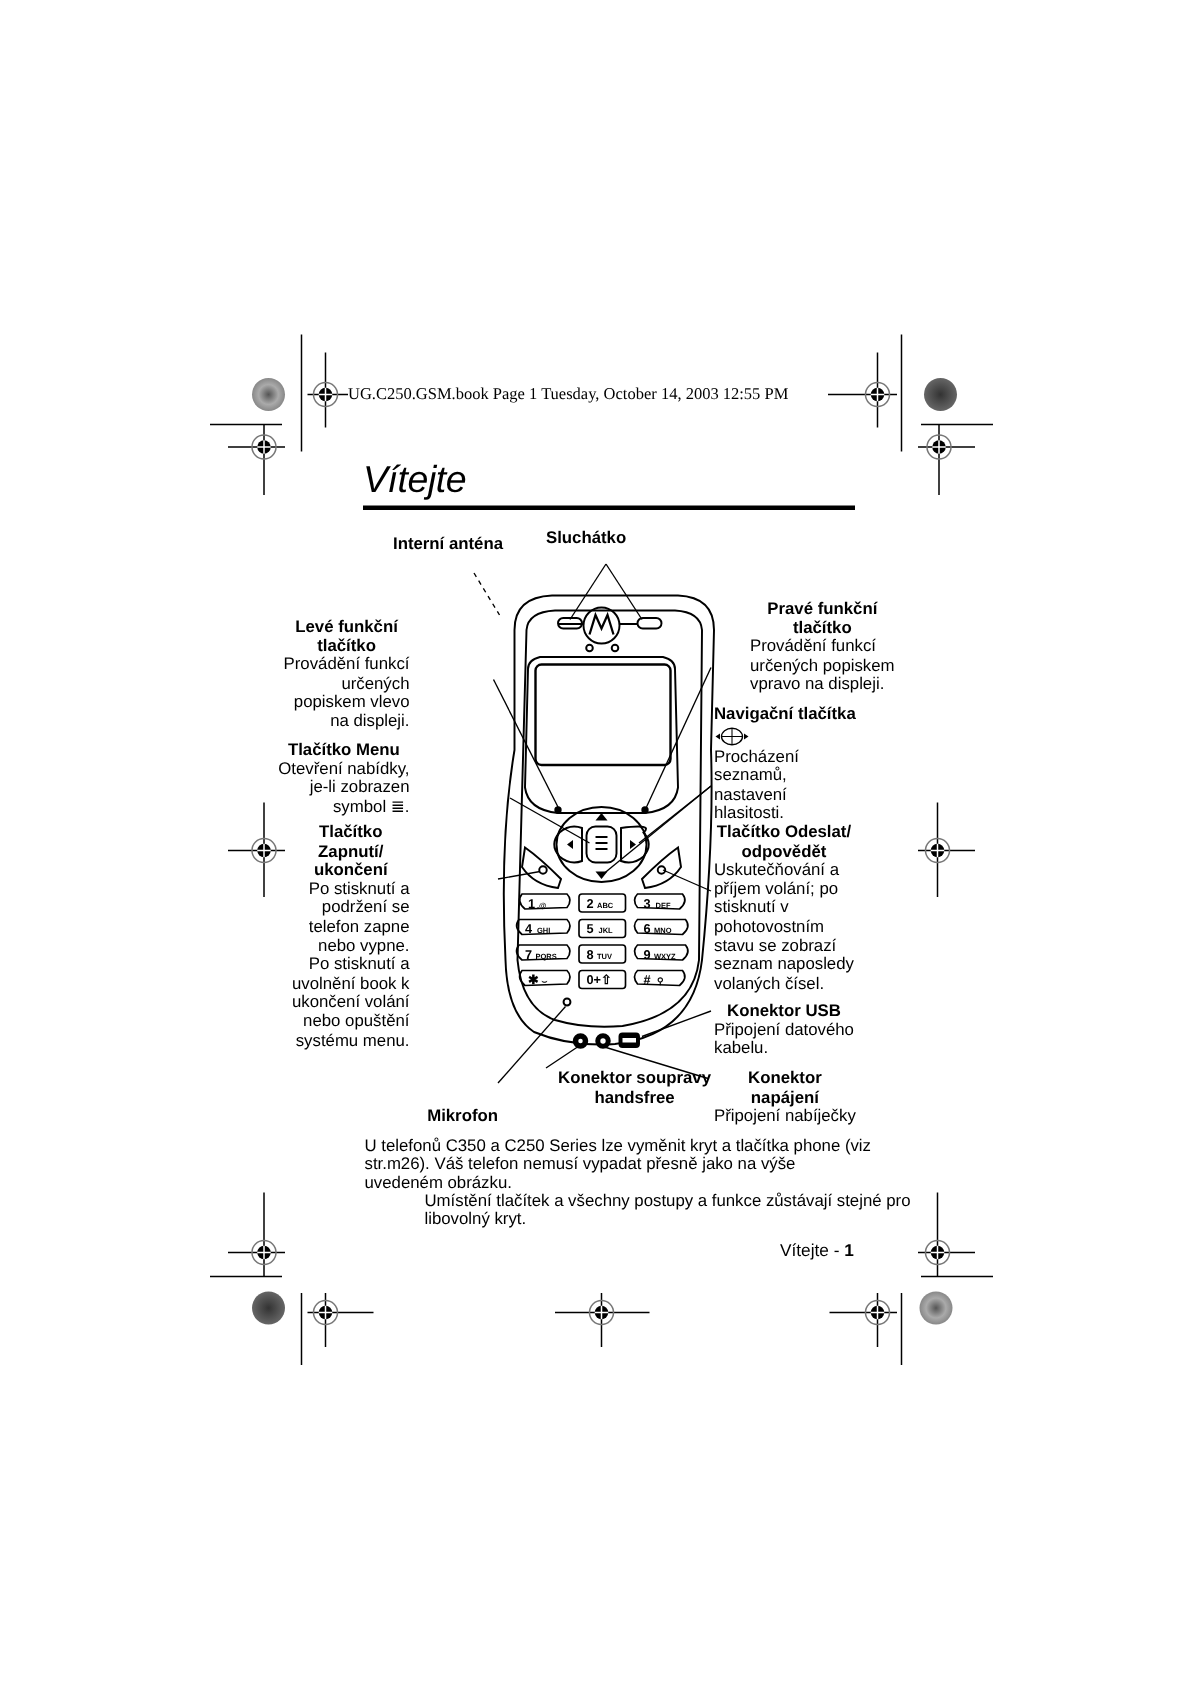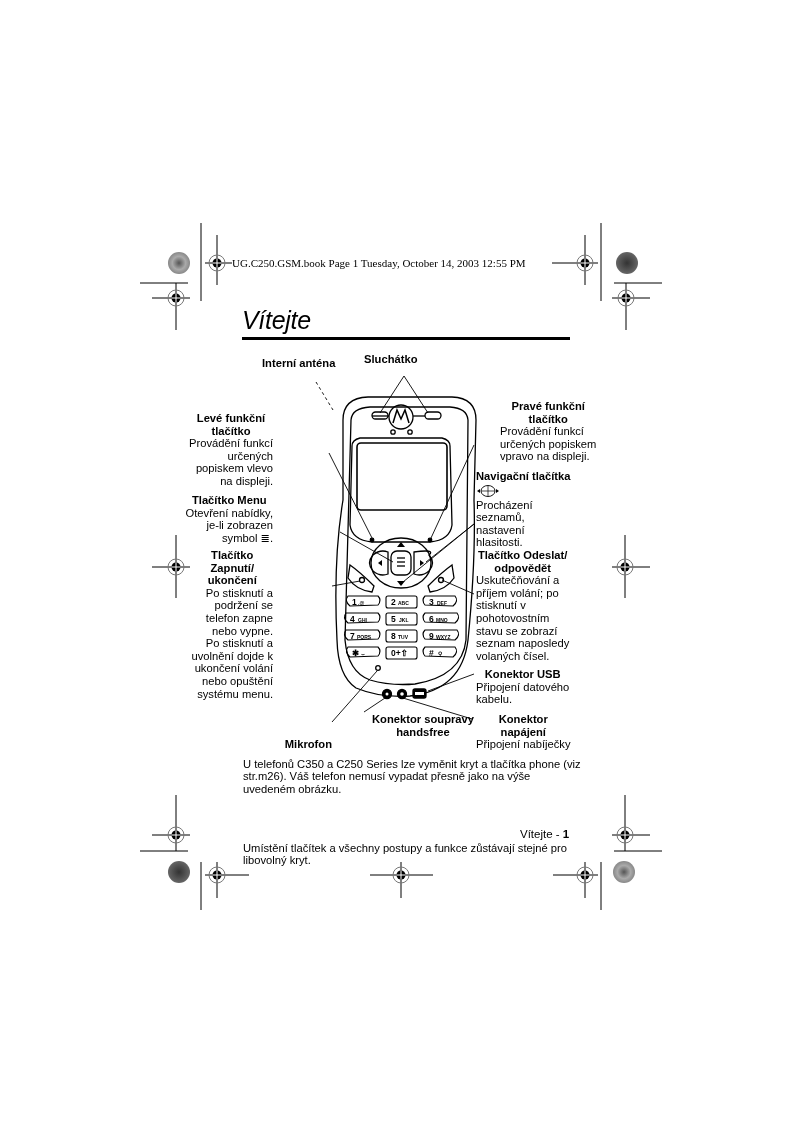--- a/index.html
+++ b/index.html
@@ -245,21 +245,21 @@
 
 <div class="abs lbl right" style="right:529px;top:549px;">
   <b>Tlačítko</b>
   <b>Zapnutí/</b>
   <b>ukončení</b>
   <div>Po stisknutí a</div>
   <div>podržení se</div>
   <div>telefon zapne</div>
   <div>nebo vypne.</div>
   <div>Po stisknutí a</div>
-  <div>uvolnění dojde k</div>
+  <div>uvolnění book k</div>
   <div>ukončení volání</div>
   <div>nebo opuštění</div>
   <div>systému menu.</div>
 </div>
 
 <div class="abs lbl" style="left:476px;top:400px;margin-left:24px;">
   <b>Pravé funkční</b>
   <b>tlačítko</b>
   <div>Provádění funkcí</div>
   <div>určených popiskem</div>
@@ -308,17 +308,17 @@
   <b>handsfree</b>
 </div>
 
 <div class="abs lbl" style="left:476px;top:713px;">
   <b>Konektor</b>
   <b>napájení</b>
   <div>Připojení nabíječky</div>
 </div>
 
 <div class="abs para" style="top:758px;">U telefonů C350 a C250 Series lze vyměnit kryt a tlačítka phone (viz str.m26). Váš telefon nemusí vypadat přesně jako na výše uvedeném obrázku.</div>
-<div class="abs para" style="top:842px;">Umístění tlačítek a všechny postupy a funkce zůstávají stejné pro libovolný kryt.</div>
+<div class="abs para" style="top:795px;margin-left:40px;">Umístění tlačítek a všechny postupy a funkce zůstávají stejné pro libovolný kryt.</div>
 
 <div class="abs footer">
   <span>Vítejte - </span><b>1</b>
 </div>
 
 </body></html>

